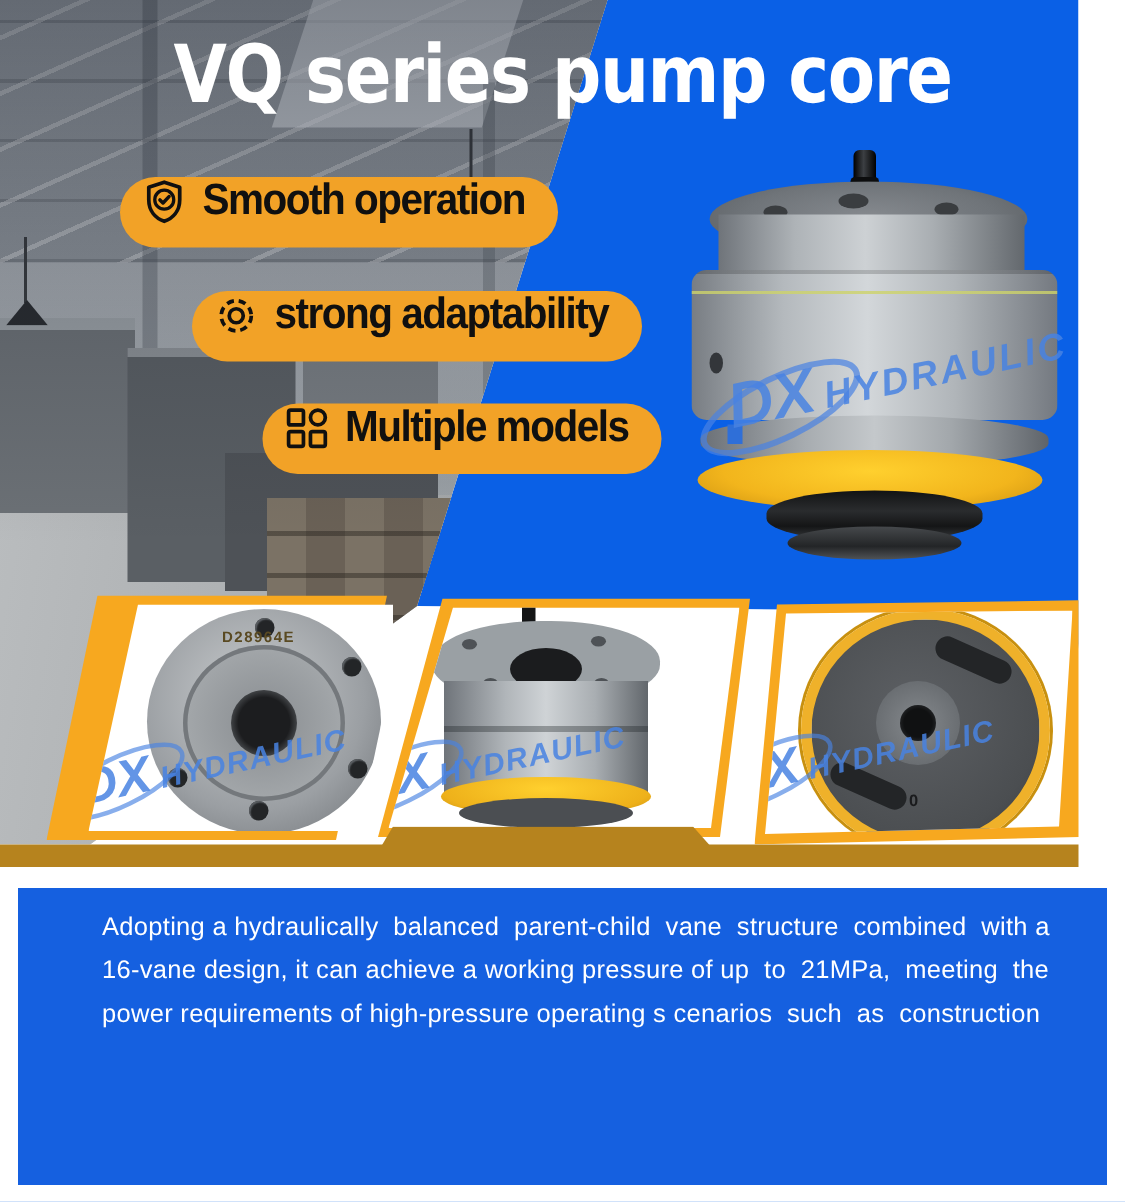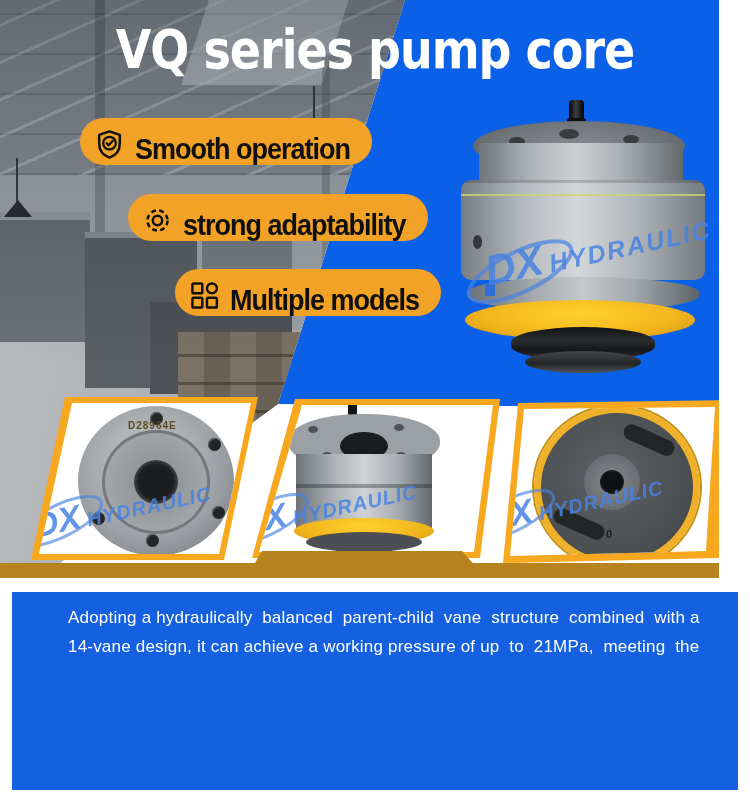--- a/index.html
+++ b/index.html
@@ -34,21 +34,21 @@
   .lamp{position:absolute;width:28px;height:17px;background:#2a2d31;clip-path:polygon(50% 0,100% 100%,0 100%);}
   .lamp-stem{position:absolute;width:2px;height:44px;background:#3a3d41;}
   .tint{position:absolute;inset:0;background:linear-gradient(180deg,rgba(12,18,30,.38),rgba(12,18,30,.12) 40%,rgba(12,18,30,0) 62%);}
 
   .title{position:absolute;left:0;top:18px;width:750px;text-align:center;color:#ffffff;
     font-family:"DejaVu Sans","Liberation Sans",sans-serif;font-weight:bold;font-size:46px;
     letter-spacing:-1px;transform:scaleY(1.16);transform-origin:top center;white-space:nowrap;}
 
   
   .pill{position:absolute;height:47px;background:#f2a227;border-radius:26px;
-    display:flex;align-items:flex-end;gap:9px;padding:0 22px 0 13px;}
+    display:flex;align-items:flex-start;gap:9px;padding:0 22px 0 13px;}
   .pill svg{width:33px;height:33px;flex:0 0 auto;}
   .pill .lbl{color:#101010;font-weight:bold;font-size:27px;letter-spacing:-1px;
     transform:scaleY(1.08);white-space:nowrap;}
   .pill1{left:80px;top:118px;}
   .pill2{left:128px;top:194px;}
   .pill3{left:175px;top:269px;}
 
   
   .product-large{position:absolute;left:455px;top:85px;width:272px;height:300px;}
   .pl-pin{position:absolute;left:114px;top:15px;width:15px;height:46px;background:linear-gradient(90deg,#000,#3c3f43 45%,#000);border-radius:4px 4px 2px 2px;}
@@ -82,21 +82,21 @@
   .wm-sm .dx{font-size:34px;}
   .wm-sm .rest{font-size:20px;letter-spacing:1px;}
 
   
   .panel{position:absolute;}
   .panel-frame{position:absolute;inset:0;background:#f7a81f;}
   .panel-face{position:absolute;inset:0;background:#ffffff;overflow:hidden;}
 
   .panel1{left:26px;top:394px;width:236px;height:174px;}
   .panel1 .panel-frame{clip-path:polygon(39px 3px,232px 3px,198px 166px,5px 166px);}
-  .panel1 .panel-face{clip-path:polygon(46px 9px,225px 9px,193px 160px,13px 160px);}
+  .panel1 .panel-face{clip-path:polygon(46px 9px,225px 9px,193px 160px,13px 160px);margin-left:20px;}
 
   .panel2{left:244px;top:396px;width:258px;height:168px;}
   .panel2 .panel-frame{clip-path:polygon(51px 3px,256px 3px,236px 162px,8px 162px);}
   .panel2 .panel-face{clip-path:polygon(58px 9px,249px 9px,230px 156px,15px 156px);}
 
   .panel3{left:494px;top:398px;width:246px;height:168px;}
   .panel3 .panel-frame{clip-path:polygon(24px 5px,239px 2px,228px 160px,9px 165px);}
   .panel3 .panel-face{clip-path:polygon(30px 11px,221px 9px,212px 153px,16px 158px);}
 
   
@@ -295,16 +295,17 @@
       </div>
     </div>
 
     <div class="pedestal-mid"></div>
     <div class="pedestal-band"></div>
     <div class="right-strip"></div>
   </div>
 
   <div class="desc">
     <div class="dline">Adopting a hydraulically  balanced  parent-child  vane  structure  combined  with a</div>
-    <div class="dline">14-vane design, it can achieve a working pressure of up  to  21MPa,  meeting  the</div>
+    <div class="dline">16-vane design, it can achieve a working pressure of up  to  21MPa,  meeting  the</div>
+    <div class="dline">power requirements of high-pressure operating s cenarios  such  as  construction</div>
   </div>
 
 </div>
 
 </body></html>

